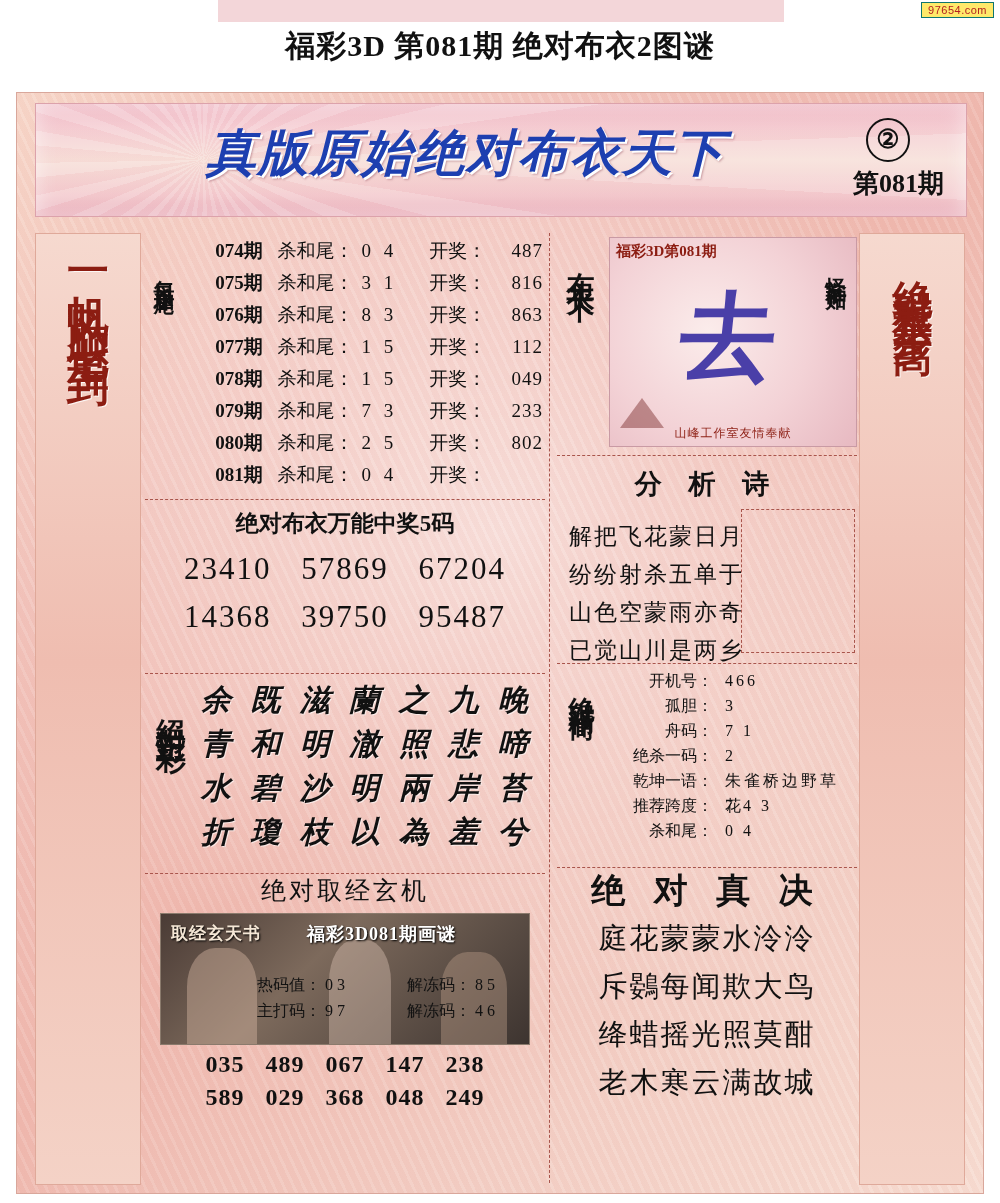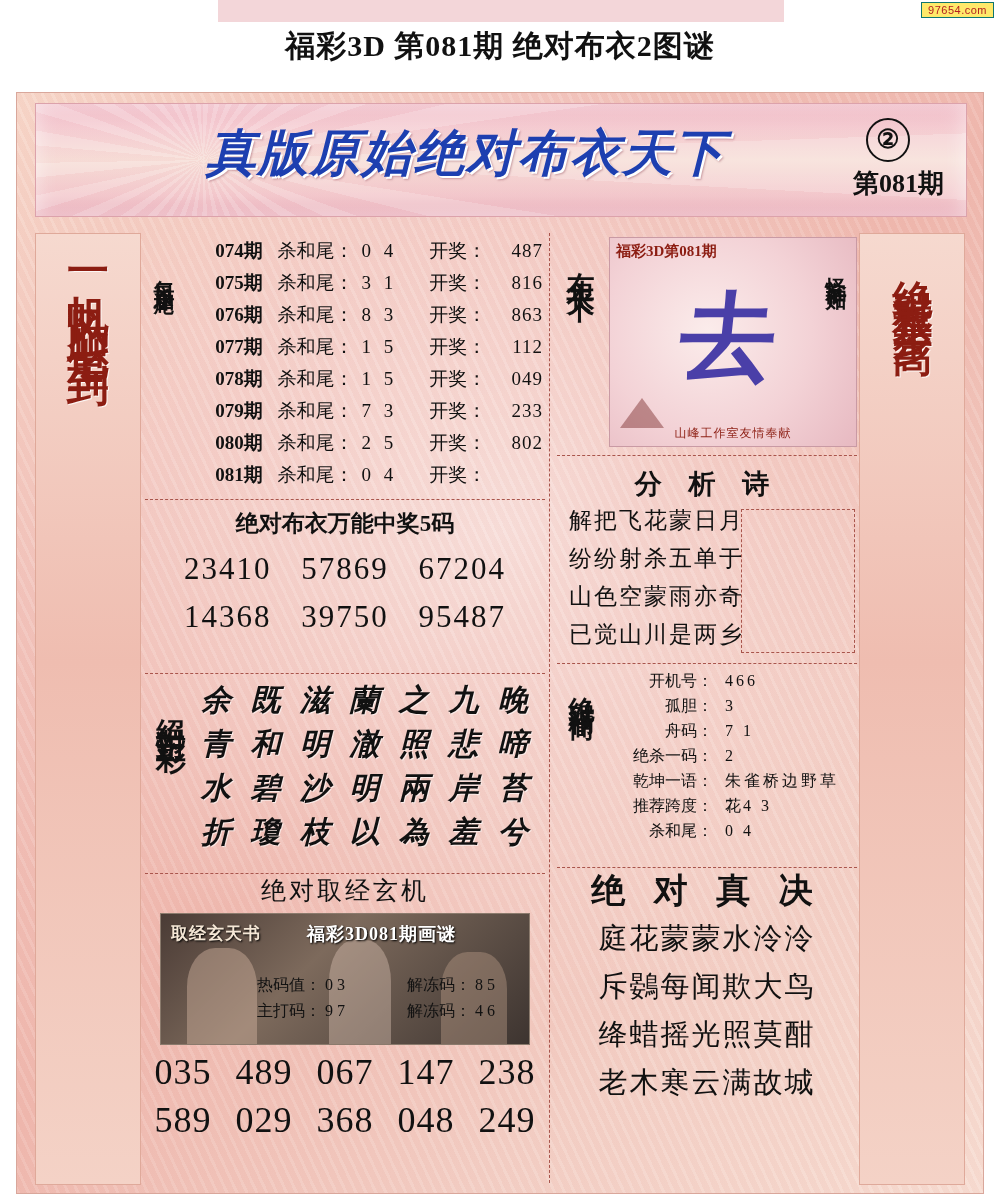--- a/index.html
+++ b/index.html
@@ -187,21 +187,21 @@
     position:absolute;left:146px;top:8px;font-size:18px;font-weight:bold;color:#fff;
     text-shadow:1px 1px 2px #000;letter-spacing:1px;
   }
   .qjxj-vals{position:absolute;left:0;right:0;top:58px;}
   .qjxj-vals .vrow{
     display:flex;justify-content:center;font-size:16px;color:#111;height:26px;line-height:26px;
   }
   .qjxj-vals .vrow .c1{width:150px;text-align:right;}
   .qjxj-vals .vrow .c2{width:150px;text-align:right;}
   .qjxj-nums{
-    text-align:center;font-size:36px;font-weight:normal;color:#111;margin-top:6px;letter-spacing:1px;
+    text-align:center;font-size:24px;font-weight:bold;color:#111;margin-top:6px;letter-spacing:1px;
   }
   .qjxj-nums span{margin:0 7px;}
 
   
   .bytx-label{
     position:absolute;left:2px;top:16px;width:40px;
     writing-mode:vertical-rl;text-orientation:upright;
     font-size:28px;font-weight:bold;color:#111;letter-spacing:9px;
   }
   .gz-img{
@@ -228,21 +228,21 @@
     font-size:12px;color:#8c1d12;letter-spacing:1px;
   }
   .gz-img .mount{
     position:absolute;left:10px;bottom:18px;width:0;height:0;
     border-left:22px solid transparent;border-right:22px solid transparent;
     border-bottom:30px solid rgba(120,40,40,.45);
   }
   .fxs-title{
     text-align:center;font-size:27px;font-weight:bold;color:#111;letter-spacing:10px;margin-top:10px;
   }
-  .fxs-lines{margin-top:0;}
+  .fxs-lines{margin-top:16px;}
   .fxs-lines .fl{
     font-size:23px;color:#111;height:38px;line-height:38px;letter-spacing:2px;text-align:left;
     padding-left:12px;
   }
   .fxs-box{
     position:absolute;right:2px;top:276px;width:112px;height:142px;
     border:1px dashed #a9554c;
   }
   
   .jdjj-label{

